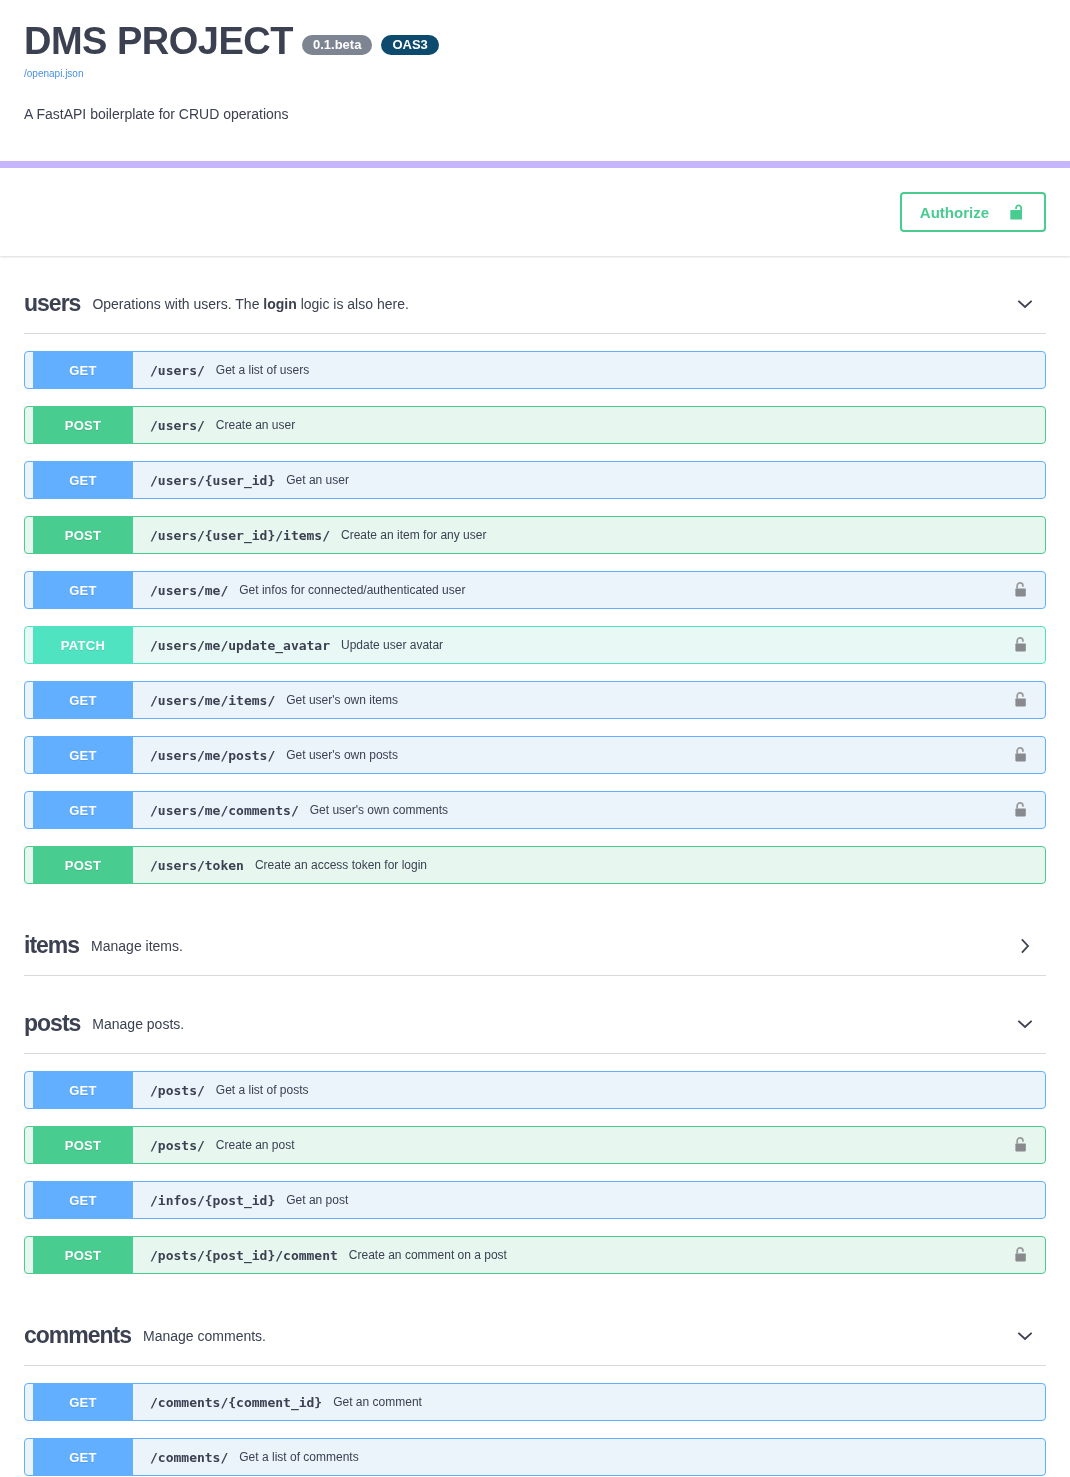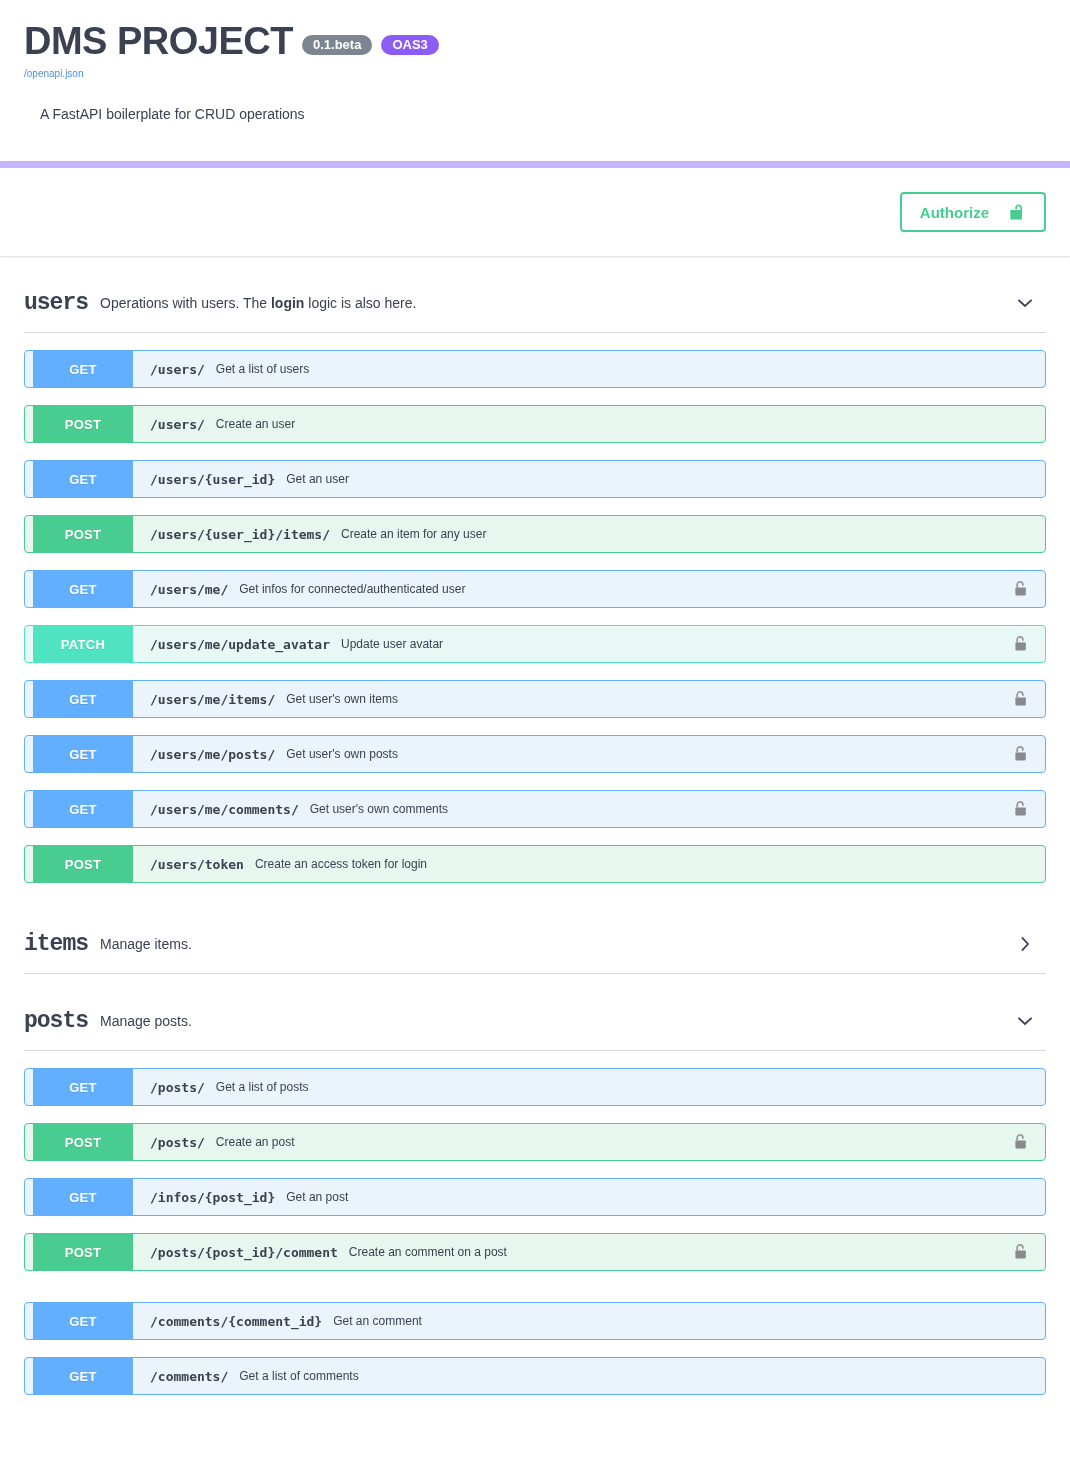--- a/index.html
+++ b/index.html
@@ -34,42 +34,41 @@
     color: #ffffff;
     font-size: 13px;
     font-weight: bold;
     padding: 3px 11px 4px 11px;
     border-radius: 57px;
     position: relative;
     top: -7px;
   }
   .badge-oas {
     display: inline-block;
-    background: #8b5cf6;
+    background: #0c4a6e;
     color: #ffffff;
     font-size: 13px;
     font-weight: bold;
     padding: 3px 11px 4px 11px;
     border-radius: 57px;
     position: relative;
     top: -7px;
   }
   .spec-link {
     display: block;
     margin-top: 6px;
     font-size: 10px;
     color: #4990e2;
     text-decoration: none;
   }
   .api-desc {
     margin-top: 25px;
     font-size: 14px;
     color: #3b4151;
     line-height: 1.45;
-    margin-left: 16px;
   }
 
   
   .scheme-container {
     margin: 37px 0 0 0;
     padding: 0 24px;
     background: #ffffff;
     box-shadow: 0 1px 2px 0 rgba(0,0,0,0.15);
     border-top: 7px solid #c4b5fd;
     height: 95px;
@@ -100,21 +99,21 @@
   .tag-header {
     display: flex;
     align-items: center;
     cursor: pointer;
     padding: 8px 0 16px 0;
     margin-top: 26px;
     border-bottom: 1px solid #d8d9da;
     position: relative;
   }
   .tag-name {
-    font-family: Liberation Mono, monospace;
+    font-family: Liberation Sans, sans-serif;
     font-size: 23px;
     font-weight: bold;
     color: #3b4151;
     letter-spacing: -1px;
     margin-right: 12px;
   }
   .tag-desc {
     font-size: 14px;
     color: #3b4151;
     line-height: 1.3;
@@ -412,20 +411,29 @@
               <svg width="16" height="18" viewBox="0 0 20 22">
                 <path fill="none" stroke="#9b9b9b" stroke-width="2.2" d="M5.2 9 V5.8 a3.6 3.6 0 0 1 7.2 0 V7"></path>
                 <rect x="3" y="9" width="13" height="10" rx="1" fill="#888a8d"></rect>
               </svg>
             </span>
           </div>
           <div class="ops-spacer"></div>
         </div>
       </div>
       <div class="tag-section">
+        <div class="tag-header">
+          <span class="tag-name">comments</span>
+          <span class="tag-desc">Manage comments.</span>
+          <span class="tag-toggle">
+            <svg width="20" height="20" viewBox="0 0 20 20">
+              <path fill="none" stroke="#3b4151" stroke-width="1.8" stroke-linecap="square" d="M4 7.5 L10 13 L16 7.5"></path>
+            </svg>
+          </span>
+        </div>
         <div class="ops">
           <div class="op get">
             <span class="method">GET</span>
             <span class="path">/comments/{comment_id}</span>
             <span class="summary">Get an comment</span>
             <span class="lock hidden">
               <svg width="16" height="18" viewBox="0 0 20 22">
                 <path fill="none" stroke="#9b9b9b" stroke-width="2.2" d="M5.2 9 V5.8 a3.6 3.6 0 0 1 7.2 0 V7"></path>
                 <rect x="3" y="9" width="13" height="10" rx="1" fill="#888a8d"></rect>
               </svg>

